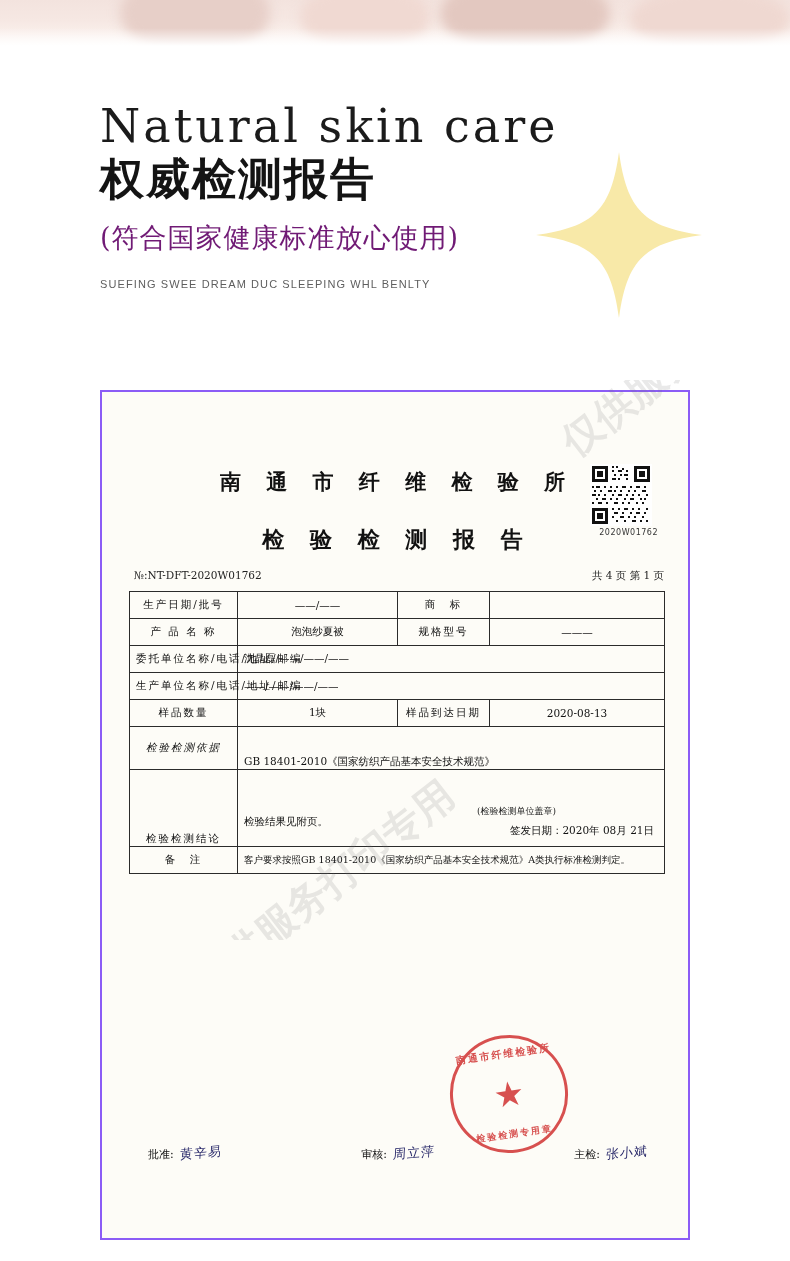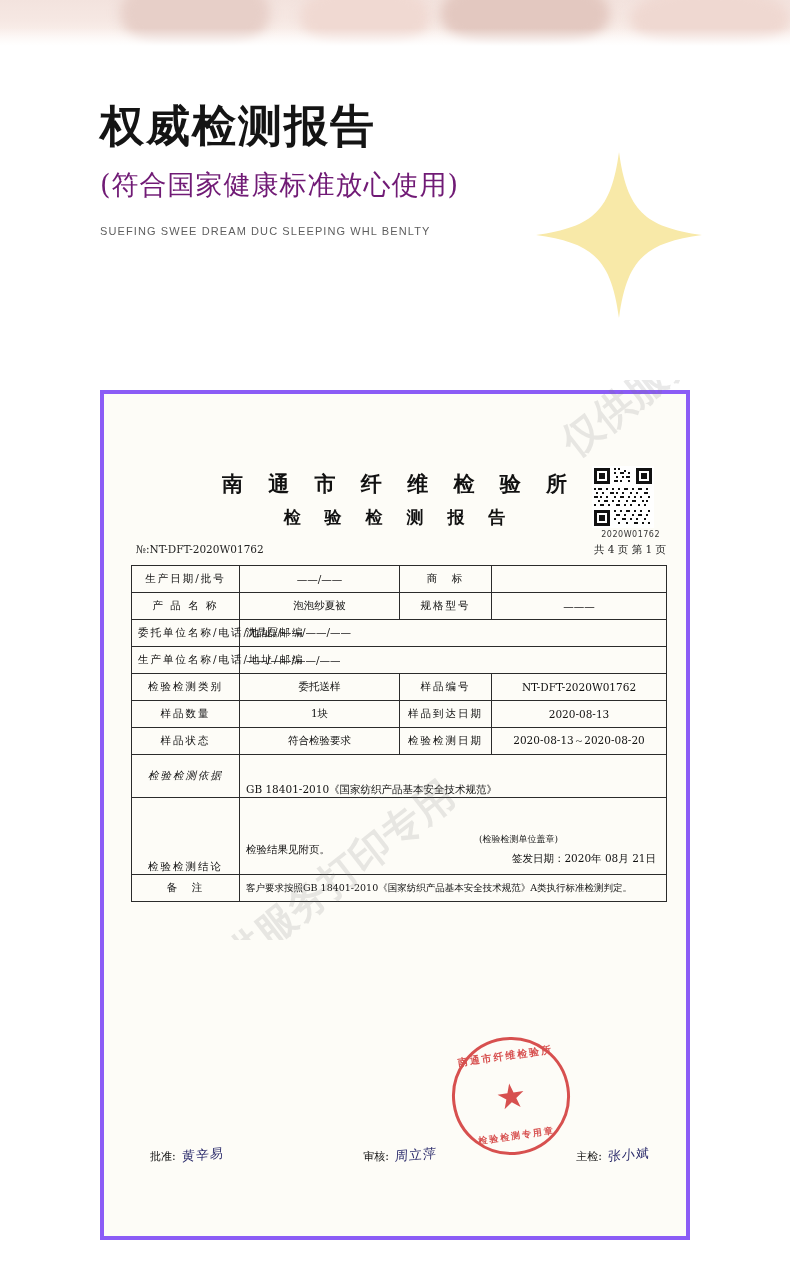--- a/index.html
+++ b/index.html
@@ -87,21 +87,21 @@
   }
 
   
   .cert {
     position: absolute;
     left: 100px;
     top: 390px;
     width: 590px;
     height: 850px;
     background: #fdfcf7;
-    border: 4px solid #8b5cf6;
+    border: 2px solid #8b5cf6;
     box-sizing: border-box;
     overflow: hidden;
   }
   .cert-inner {
     position: absolute;
     left: 18px; top: 18px;
     width: 554px; height: 814px;
   }
 
   .cert-title-1, .cert-title-2 {
@@ -109,23 +109,23 @@
     font-family: "DejaVu Serif", serif;
     color: #111;
     font-weight: 700;
   }
   .cert-title-1 {
     font-size: 21px;
     letter-spacing: 9px;
     margin-top: 58px;
   }
   .cert-title-2 {
-    font-size: 17px;
+    font-size: 22px;
     letter-spacing: 9px;
-    margin-top: 8px;
+    margin-top: 29px;
   }
 
   .cert-meta {
     margin-top: 14px;
     position: relative;
     height: 16px;
     font-family: "DejaVu Serif", serif;
     font-size: 10.5px;
     color: #222;
   }
@@ -294,20 +294,21 @@
 
 <div class="photo-strip">
   <div class="blob b1"></div>
   <div class="blob b2"></div>
   <div class="blob b3"></div>
   <div class="blob b4"></div>
   <div class="strip-fade"></div>
 </div>
 
 <div class="headline-wrap">
+  <div class="title-en">Natural skin care</div>
   <div class="title-cn">权威检测报告</div>
   <div class="title-sub">(符合国家健康标准放心使用)</div>
   <div class="title-note">SUEFING SWEE DREAM DUC SLEEPING WHL BENLTY</div>
 </div>
 
 <div class="sparkle">
   <svg width="166" height="166" viewBox="0 0 166 166" aria-hidden="true">
     <path d="M83 0 C91 58 108 75 166 83 C108 91 91 108 83 166 C75 108 58 91 0 83 C58 75 75 58 83 0 Z" fill="#f8e9a8"></path>
   </svg>
 </div>
@@ -439,36 +440,24 @@
         </tr>
         <tr>
           <td class="lbl tall">委托单位名称/电话/地址/邮编</td>
           <td class="val-left tall" colspan="3">沈晶磊/——/——/——</td>
         </tr>
         <tr>
           <td class="lbl tall">生产单位名称/电话/地址/邮编</td>
           <td class="val-left tall" colspan="3">——/——/——/——</td>
         </tr>
         <tr>
-          <td class="lbl">检验检测类别</td>
-          <td class="val">委托送样</td>
-          <td class="lbl">样品编号</td>
-          <td class="val">NT-DFT-2020W01762</td>
-        </tr>
-        <tr>
           <td class="lbl">样品数量</td>
           <td class="val">1块</td>
           <td class="lbl">样品到达日期</td>
           <td class="val">2020-08-13</td>
-        </tr>
-        <tr>
-          <td class="lbl">样品状态</td>
-          <td class="val">符合检验要求</td>
-          <td class="lbl">检验检测日期</td>
-          <td class="val">2020-08-13～2020-08-20</td>
         </tr>
         <tr>
           <td class="lbl basis-cell">
             <div style="font-style:italic;">检验检测依据</div>
           </td>
           <td class="val-left basis-cell" colspan="3">
             <div class="txt">GB 18401-2010《国家纺织产品基本安全技术规范》</div>
           </td>
         </tr>
         <tr>

